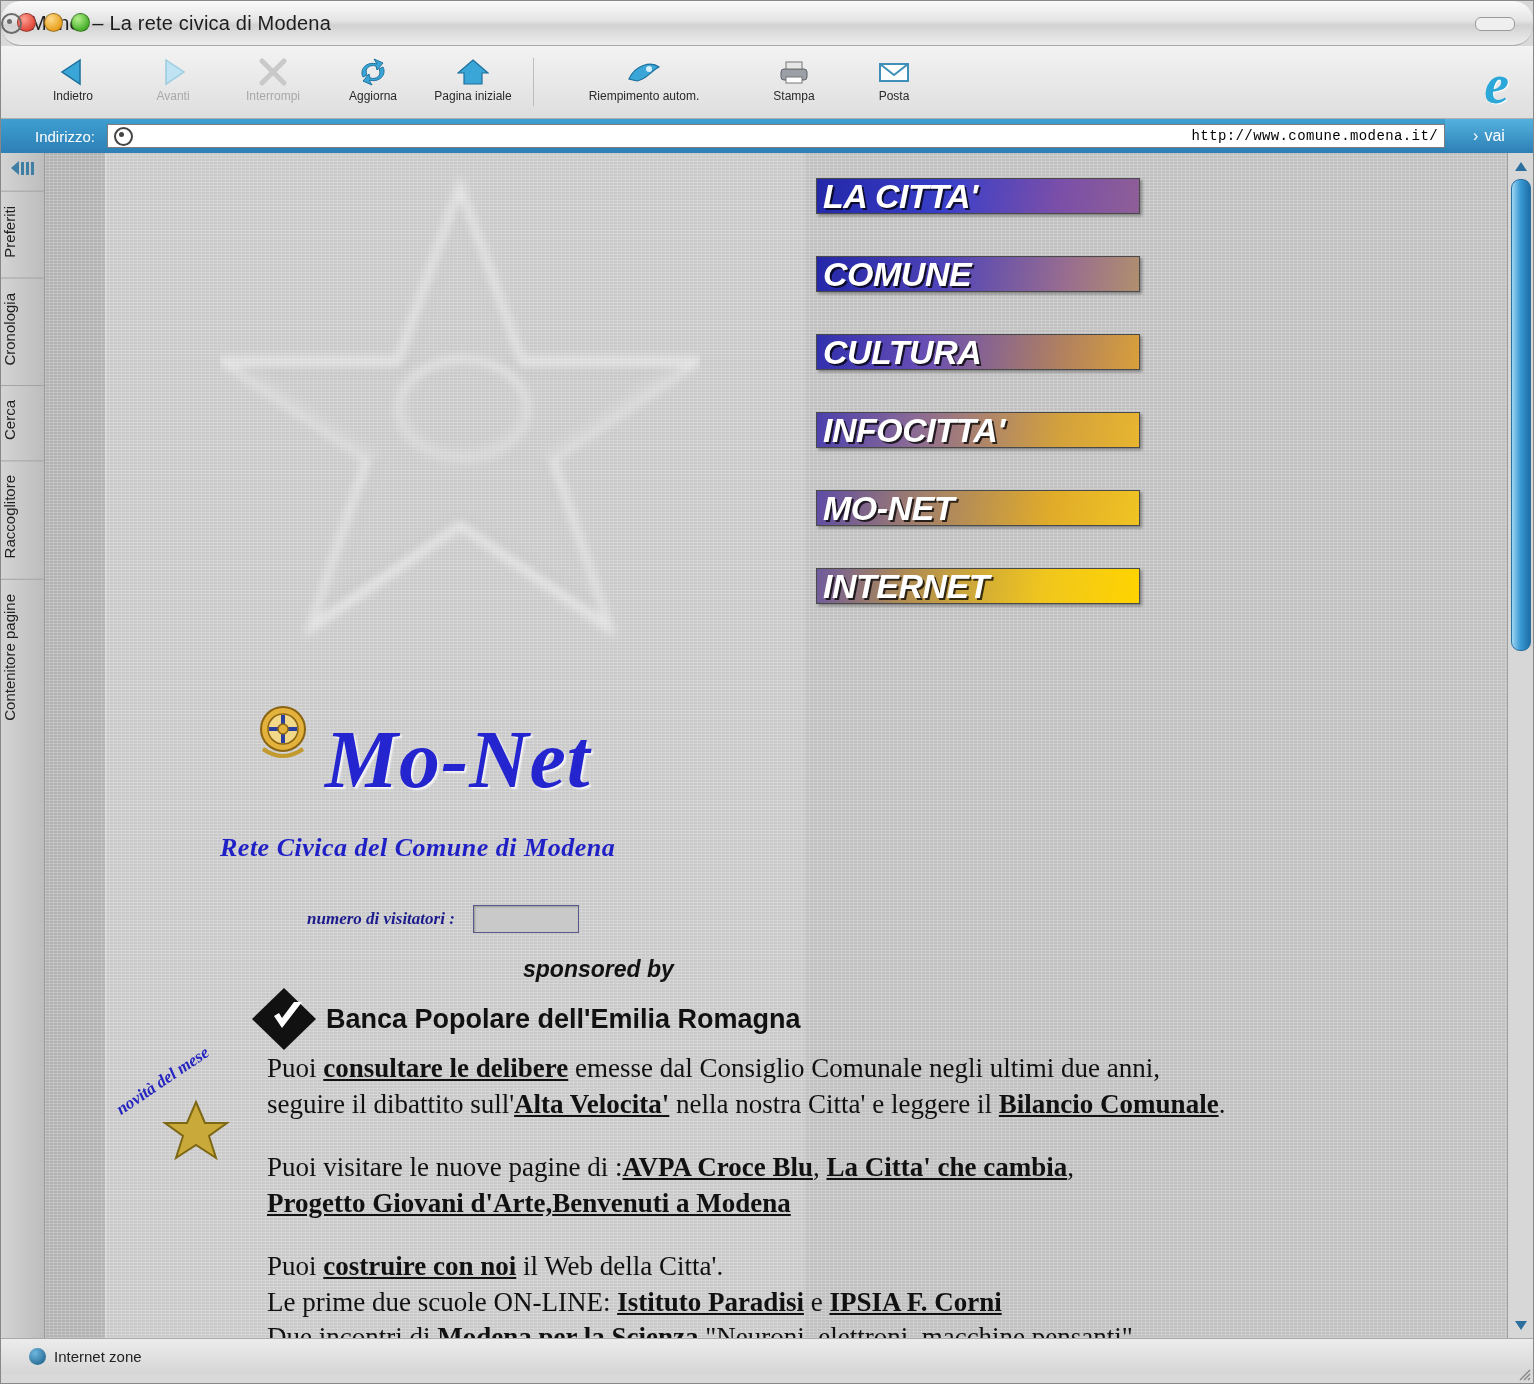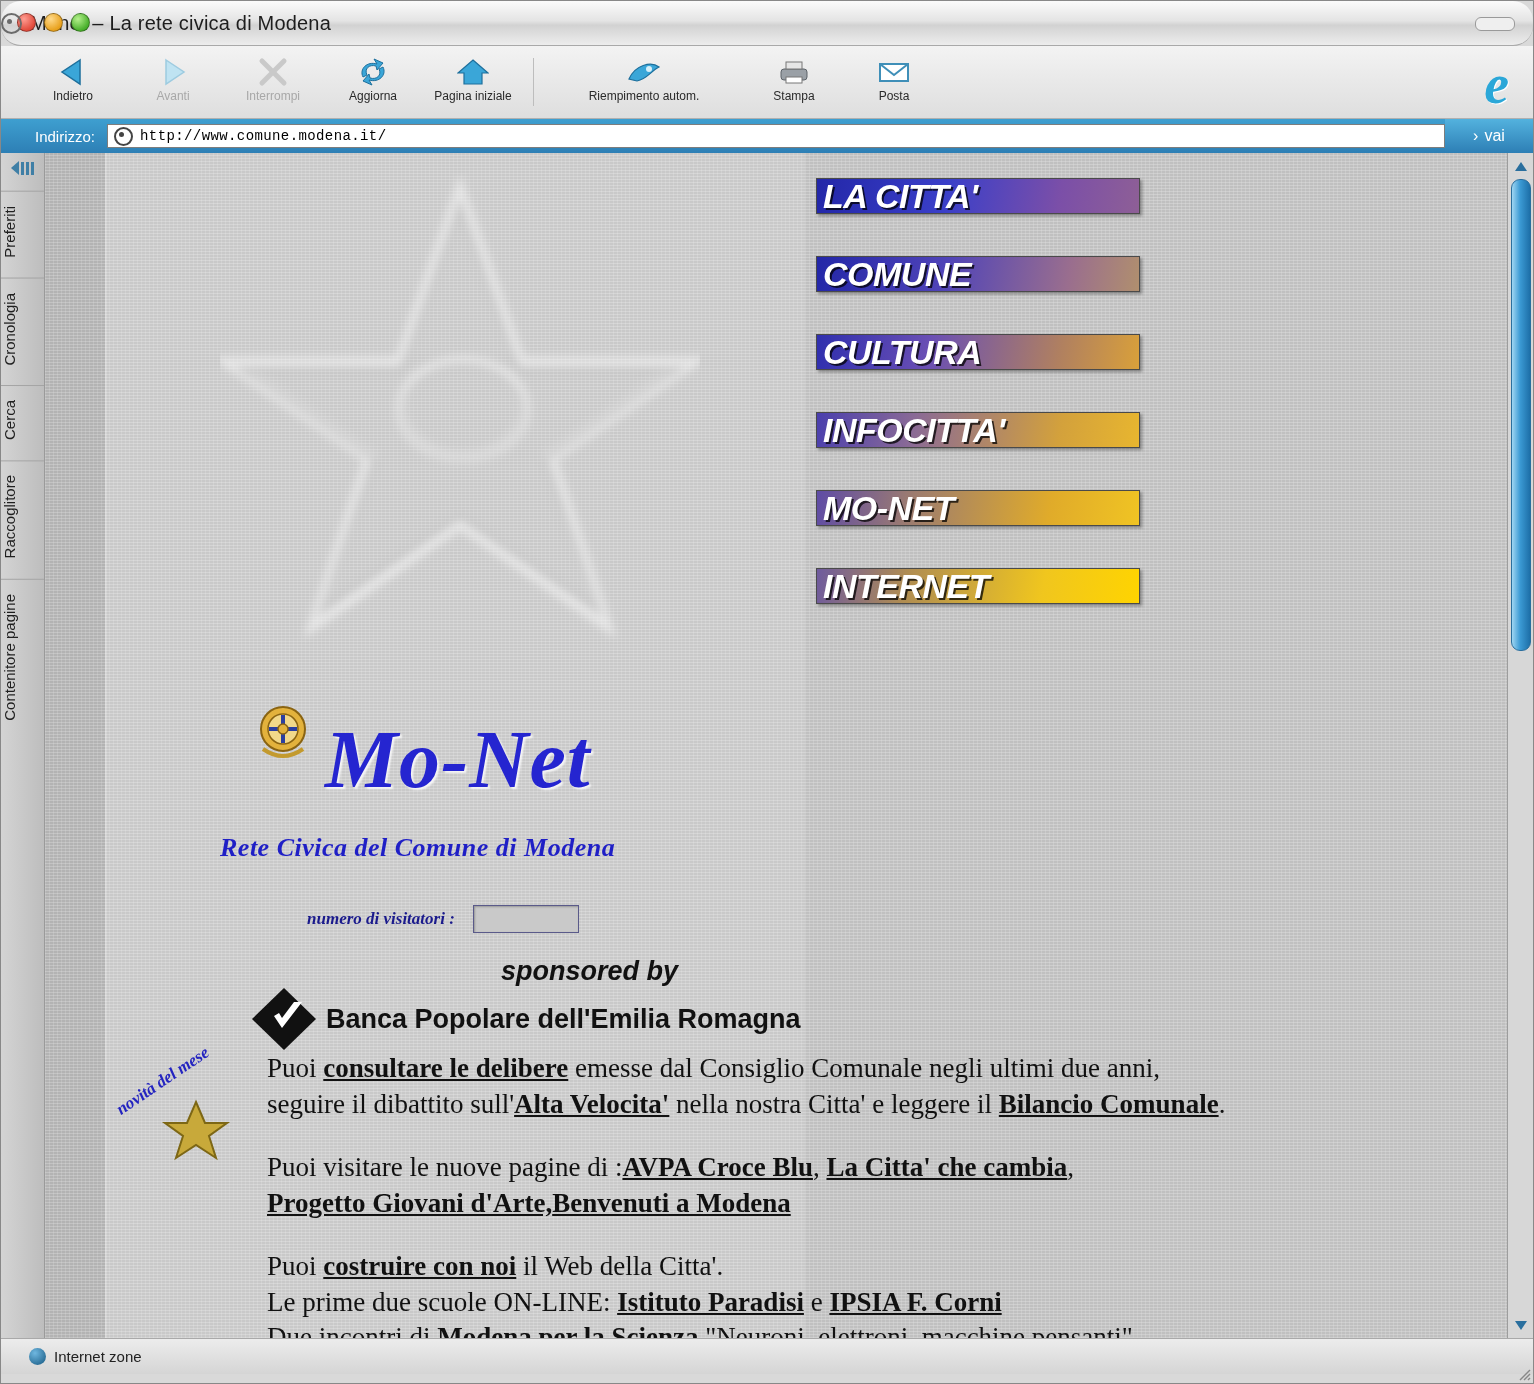--- a/index.html
+++ b/index.html
@@ -149,20 +149,21 @@
   .addr-field {
     flex: 1;
     height: 24px;
     background: #ffffff;
     border: 1px solid #7d7d7d;
     display: flex;
     align-items: center;
     padding: 0 6px;
     box-sizing: border-box;
     gap: 7px;
+    justify-content: space-between;
   }
   .addr-icon {
     width: 15px; height: 15px;
     border-radius: 50%;
     border: 2px solid #444;
     position: relative;
     flex: none;
   }
   .addr-icon::after {
     content:"";
@@ -347,23 +348,23 @@
   }
   .counter-box {
     width: 104px;
     height: 26px;
     border: 1px solid #5a5a8a;
     background: #c9c9c9;
     box-shadow: inset 1px 1px 2px rgba(0,0,0,0.25);
   }
   .sponsored {
     position: absolute;
-    left: 456px;
+    left: 478px;
     top: 803px;
-    font-size: 27px;
+    font-size: 23px;
     font-weight: bold;
     font-style: italic;
     color: #111;
   }
   .bank {
     position: absolute;
     left: 205px;
     top: 833px;
     display: flex;
     align-items: center;

